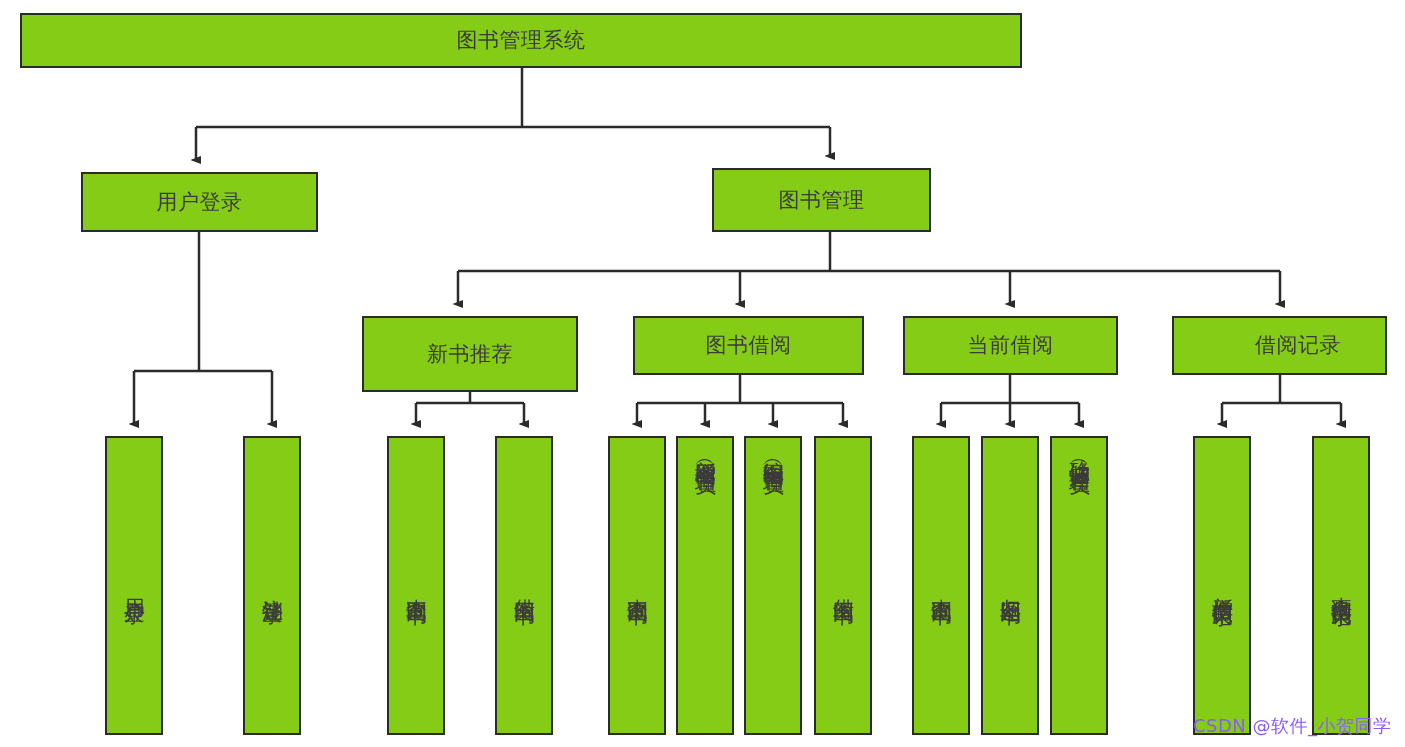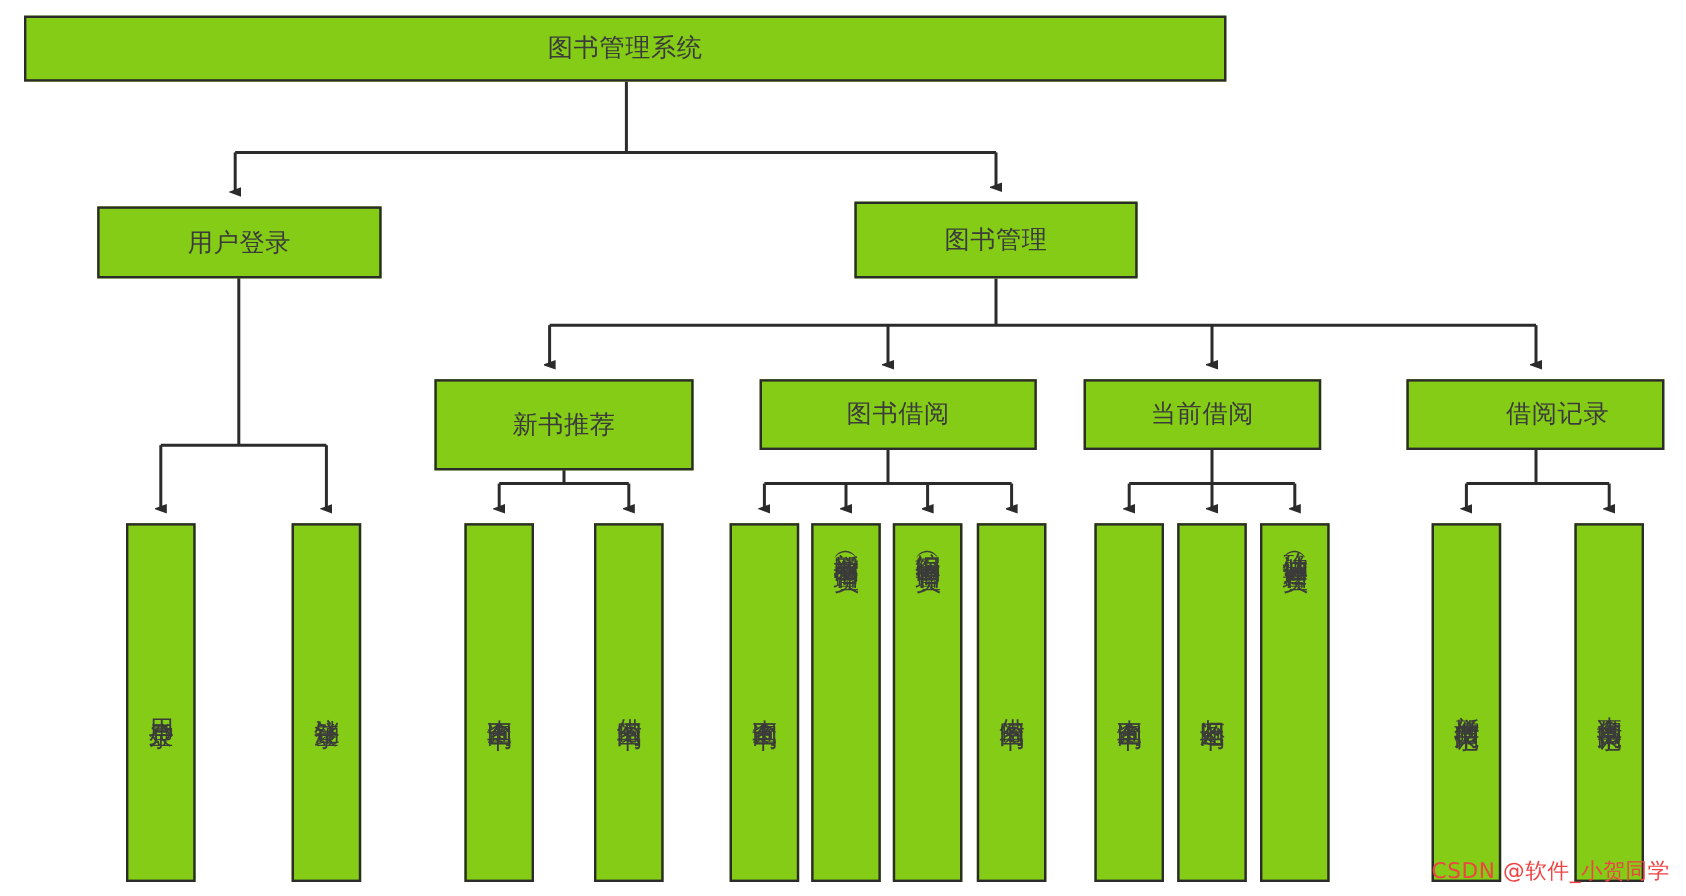--- a/index.html
+++ b/index.html
@@ -52,21 +52,21 @@
   }
   .node.vertical.mid {
     justify-content: center;
     padding-top: 0;
   }
   .watermark {
     position: absolute;
     left: 1193px;
     top: 714px;
     font-size: 18px;
-    color: #ef4444;
+    color: #8b5cf6;
     letter-spacing: 0.5px;
     z-index: 5;
     white-space: nowrap;
   }
 </style>
 </head>
 <body>
 
 <div id="canvas">
 
@@ -116,25 +116,25 @@
       <path d="M1280,375 L1280,403"></path>
       <path d="M1222,403 L1341,403"></path>
       <path d="M1222,403 L1222,424" marker-end="url(#arrow)"></path>
       <path d="M1341,403 L1341,424" marker-end="url(#arrow)"></path>
     </g>
   </svg>
 
   <div class="node" style="left:20px; top:13px; width:1002px; height:55px;">图书管理系统</div>
 
   <div class="node" style="left:81px; top:172px; width:237px; height:60px;">用户登录</div>
-  <div class="node" style="left:712px; top:168px; width:236px; height:64px;text-align:center;">图书管理</div>
+  <div class="node" style="left:712px; top:168px; width:219px; height:64px;text-align:center;">图书管理</div>
 
   <div class="node" style="left:362px; top:316px; width:216px; height:76px;">新书推荐</div>
   <div class="node" style="left:633px; top:316px; width:231px; height:59px;">图书借阅</div>
-  <div class="node" style="left:903px; top:316px; width:198px; height:59px;">当前借阅</div>
+  <div class="node" style="left:903px; top:316px; width:215px; height:59px;">当前借阅</div>
   <div class="node" style="left:1172px; top:316px; width:215px; height:59px;padding-left:37px;">借阅记录</div>
 
   <div class="node vertical mid" style="left:105px; top:436px; width:58px; height:299px;">用户登录</div>
   <div class="node vertical mid" style="left:243px; top:436px; width:58px; height:299px;">注销登录</div>
 
   <div class="node vertical mid" style="left:387px; top:436px; width:58px; height:299px;">查询图书</div>
   <div class="node vertical mid" style="left:495px; top:436px; width:58px; height:299px;">借阅图书</div>
 
   <div class="node vertical mid" style="left:608px; top:436px; width:58px; height:299px;">查询图书</div>
   <div class="node vertical" style="left:676px; top:436px; width:58px; height:299px;">新增图书（管理员）</div>

